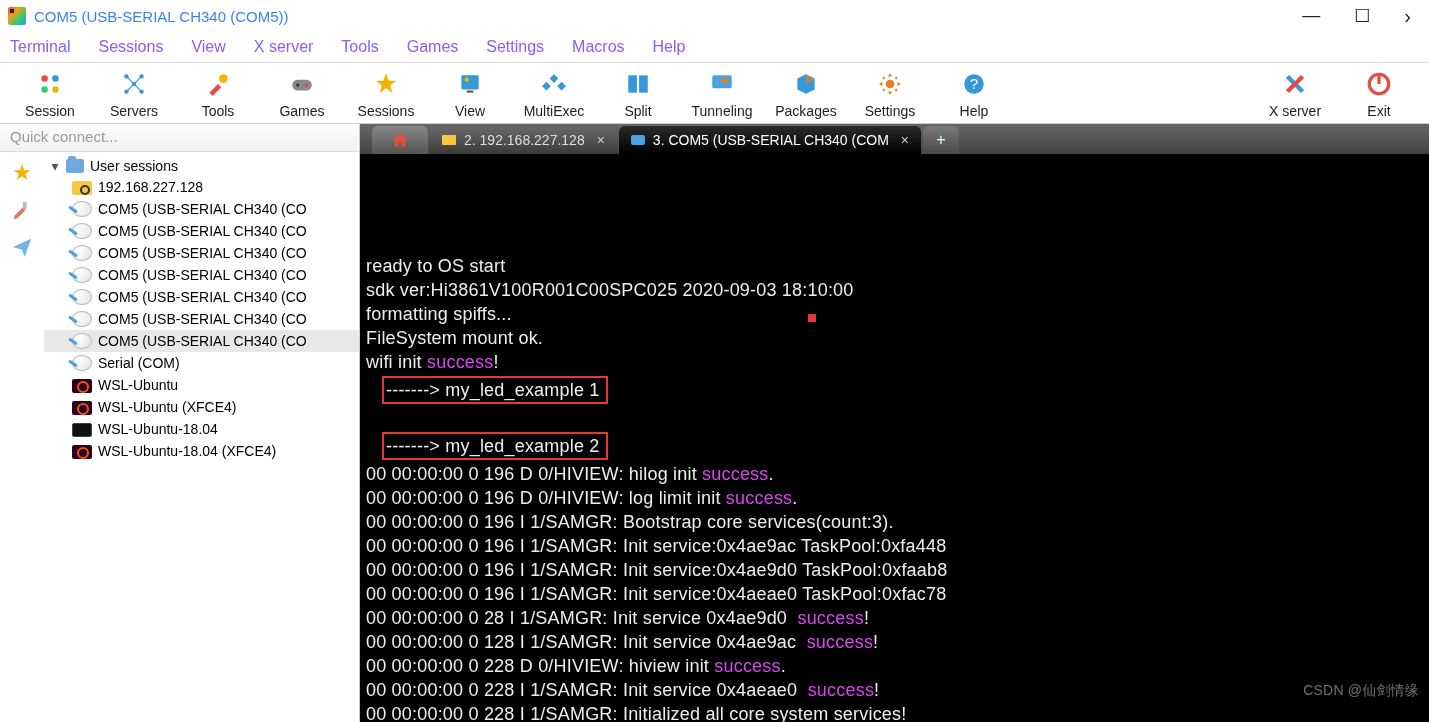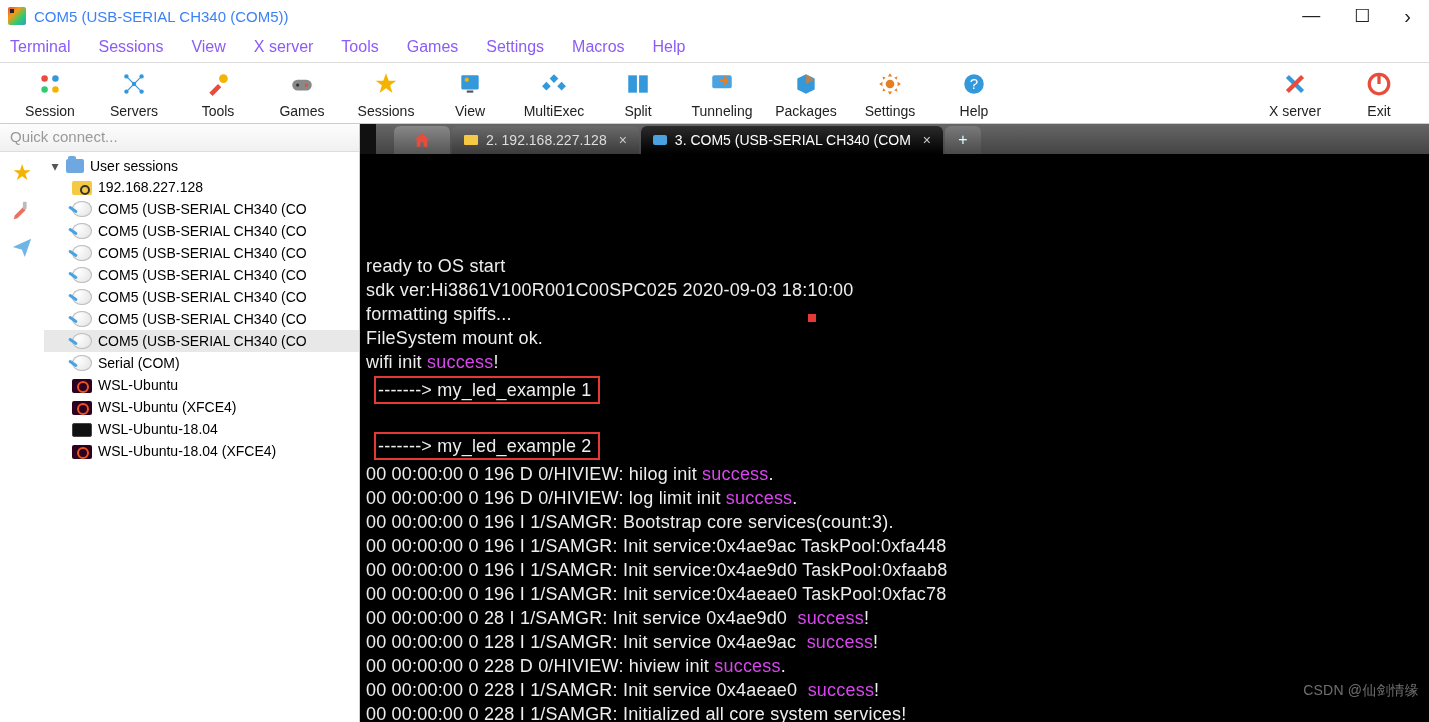--- a/index.html
+++ b/index.html
@@ -33,34 +33,34 @@
 .tree-item.selected { background: #e8e8e8; }
 .key-icon { width:20px; height:14px; background:#f6c945; border-radius:2px; position:relative; }
 .key-icon::after{content:"";position:absolute;right:2px;top:4px;width:6px;height:6px;border:2px solid #333;border-radius:50%;}
 .plug-icon { width:20px; height:16px; background: radial-gradient(circle at 30% 30%, #fff, #e0e0e0); border-radius:50%; position:relative; box-shadow: inset 0 0 0 1px #bbb; }
 .plug-icon::after{content:"";position:absolute;left:-4px;top:7px;width:10px;height:3px;background:#4aa3e0;border-radius:2px;transform:rotate(35deg);}
 .monitor-icon { width:20px; height:14px; background:#111; border:1px solid #444; border-radius:2px; }
 .ubuntu-icon { width:20px; height:14px; background:#2c001e; position:relative; border-radius:2px; }
 .ubuntu-icon::after{content:"";position:absolute;left:5px;top:2px;width:8px;height:8px;border:2px solid #e95420;border-radius:50%;}
 
 .content { flex: 1; background: #111; display: flex; flex-direction: column; position: relative; }
-.tabstrip { height: 30px; background: linear-gradient(#666,#444); display:flex; align-items:flex-end; padding-left: 18px; margin-left: 16px; }
+.tabstrip { height: 30px; background: linear-gradient(#666,#444); display:flex; align-items:flex-end; padding-left: 12px; }
 .tab { height: 28px; display:flex; align-items:center; gap:6px; padding: 0 12px; color: #ddd; font-size: 14px; border-radius: 6px 6px 0 0; margin-right: 2px; position: relative; }
 .tab .close { margin-left: 6px; color:#ccc; font-size: 14px; }
 .tab.home { width: 56px; justify-content:center; background: linear-gradient(#888,#555); }
 .tab.inactive { background: linear-gradient(#6a6a6a,#3a3a3a); }
 .tab.active { background: linear-gradient(#2b2b2b,#000); color:#fff; }
 .tab.newtab { width: 36px; justify-content:center; background: linear-gradient(#7a7a7a,#4a4a4a); }
 .home-icon-svg { display:block; }
 .tab .key-small { width:14px; height:10px; background:#f6c945; border-radius:1px; margin-right:2px; }
 .tab .plug-small { width:14px; height:10px; background:#4aa3e0; border-radius:2px; margin-right:2px; }
 
 .term { flex: 1; background: #000; color: #eee; font-family: Consolas, "Courier New", monospace; font-size: 18px; line-height: 24px; padding: 4px 6px; white-space: pre; position: relative; overflow:hidden; letter-spacing: 0.2px;}
 .term .g { color: #d946ef; }
-.term .hl { border: 2px solid #e53935; padding: 0 6px 0 2px; display:inline-block; margin: 2px 8px; }
+.term .hl { border: 2px solid #e53935; padding: 0 6px 0 2px; display:inline-block; margin: 2px 16px; }
 .watermark { position:absolute; right: 10px; bottom: 24px; color: rgba(220,220,220,0.5); font-size: 14px; font-family: "Segoe UI", sans-serif; }
 .red-caret { position:absolute; left: 448px; top: 160px; width:8px; height:8px; background:#e53935; }
 
 
 svg { display:block; }
 </style>
 </head>
 <body>
 
 <div class="titlebar">

